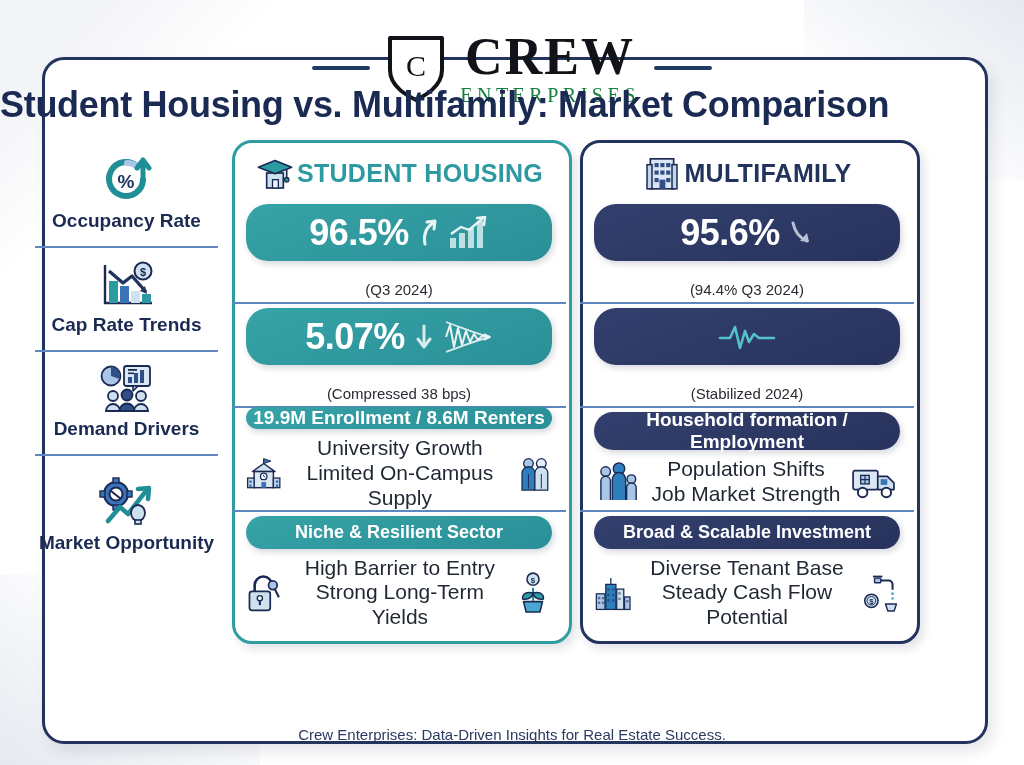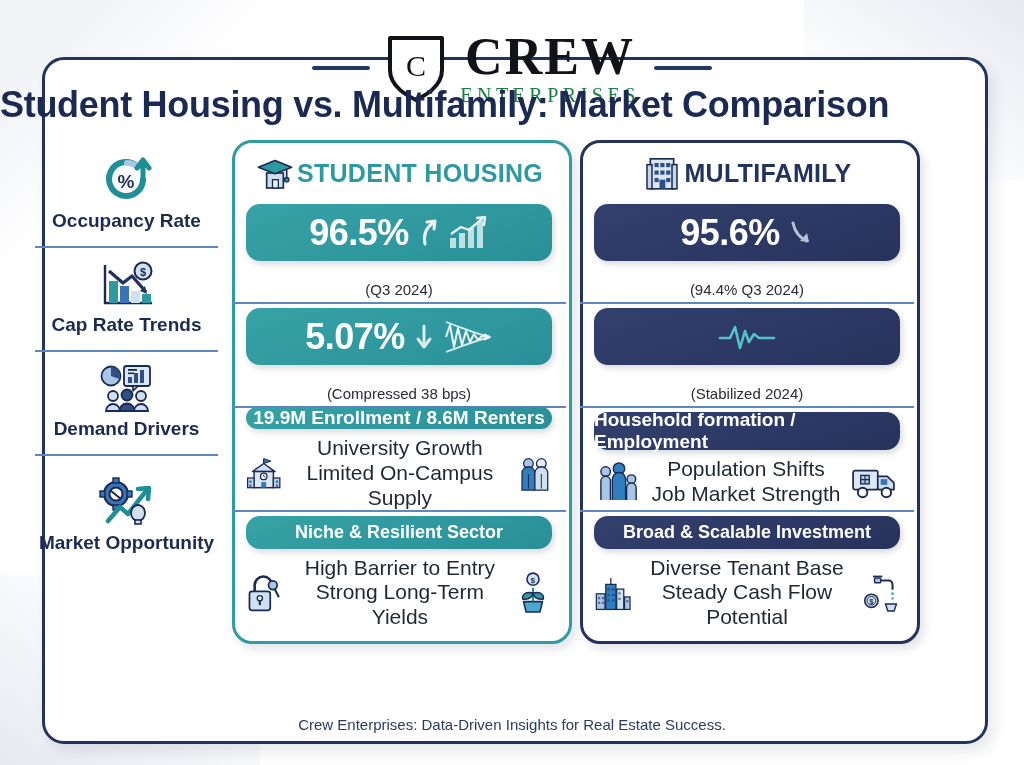--- a/index.html
+++ b/index.html
@@ -108,26 +108,26 @@
     grid-template-rows:104px 104px 104px 122px;
     z-index:7;
   }
   .cell{
     position:relative;display:flex;flex-direction:column;align-items:center;
     justify-content:center;padding:4px 14px;box-sizing:border-box;
   }
   .cell.div{border-bottom:2px solid #5d87bf;}
 
   .pill{
-    width:100%;box-sizing:border-box;border-radius:14px;
+    width:100%;box-sizing:border-box;border-radius:22px;
     display:flex;align-items:center;justify-content:center;gap:8px;
     color:#fff;box-shadow:2px 3px 6px rgba(30,40,70,.18);
   }
   .pill.teal{background:linear-gradient(160deg,#36a3a6 0%,#2a8f98 100%);}
-  .pill.navy{background:linear-gradient(160deg,#33406e 0%,#27335c 100%);}
+  .pill.navy{background:linear-gradient(160deg,#33406e 0%,#27335c 100%);text-align:center;}
 
   .pill-big{height:58px;}
   .pill-big .pill-text{font-size:36px;font-weight:700;letter-spacing:-.5px;}
   .pill-mid{height:38px;}
   .pill-mid .pill-text{font-size:19px;font-weight:700;}
   .pill-sm{height:36px;}
   .pill-sm .pill-text{font-size:18px;font-weight:700;}
 
   .sub{
     margin-top:20px;font-size:15px;color:#2b2b33;text-align:center;
@@ -135,21 +135,21 @@
 
   .detail-row{
     margin-top:7px;display:flex;align-items:center;justify-content:center;gap:10px;
     width:100%;
   }
   .detail-text{
     font-size:21px;color:#1f2733;text-align:center;line-height:1.18;
   }
 
   .footer{
-    position:absolute;left:0;right:0;bottom:32px;text-align:center;
+    position:absolute;left:0;right:0;bottom:22px;text-align:center;
     font-size:15px;color:#2b3a63;z-index:6;
   }
 
   svg{display:block;}
 </style>
 </head>
 <body>
 
 <div class="bg-wash"></div>
 <div class="bg-wash2"></div>

